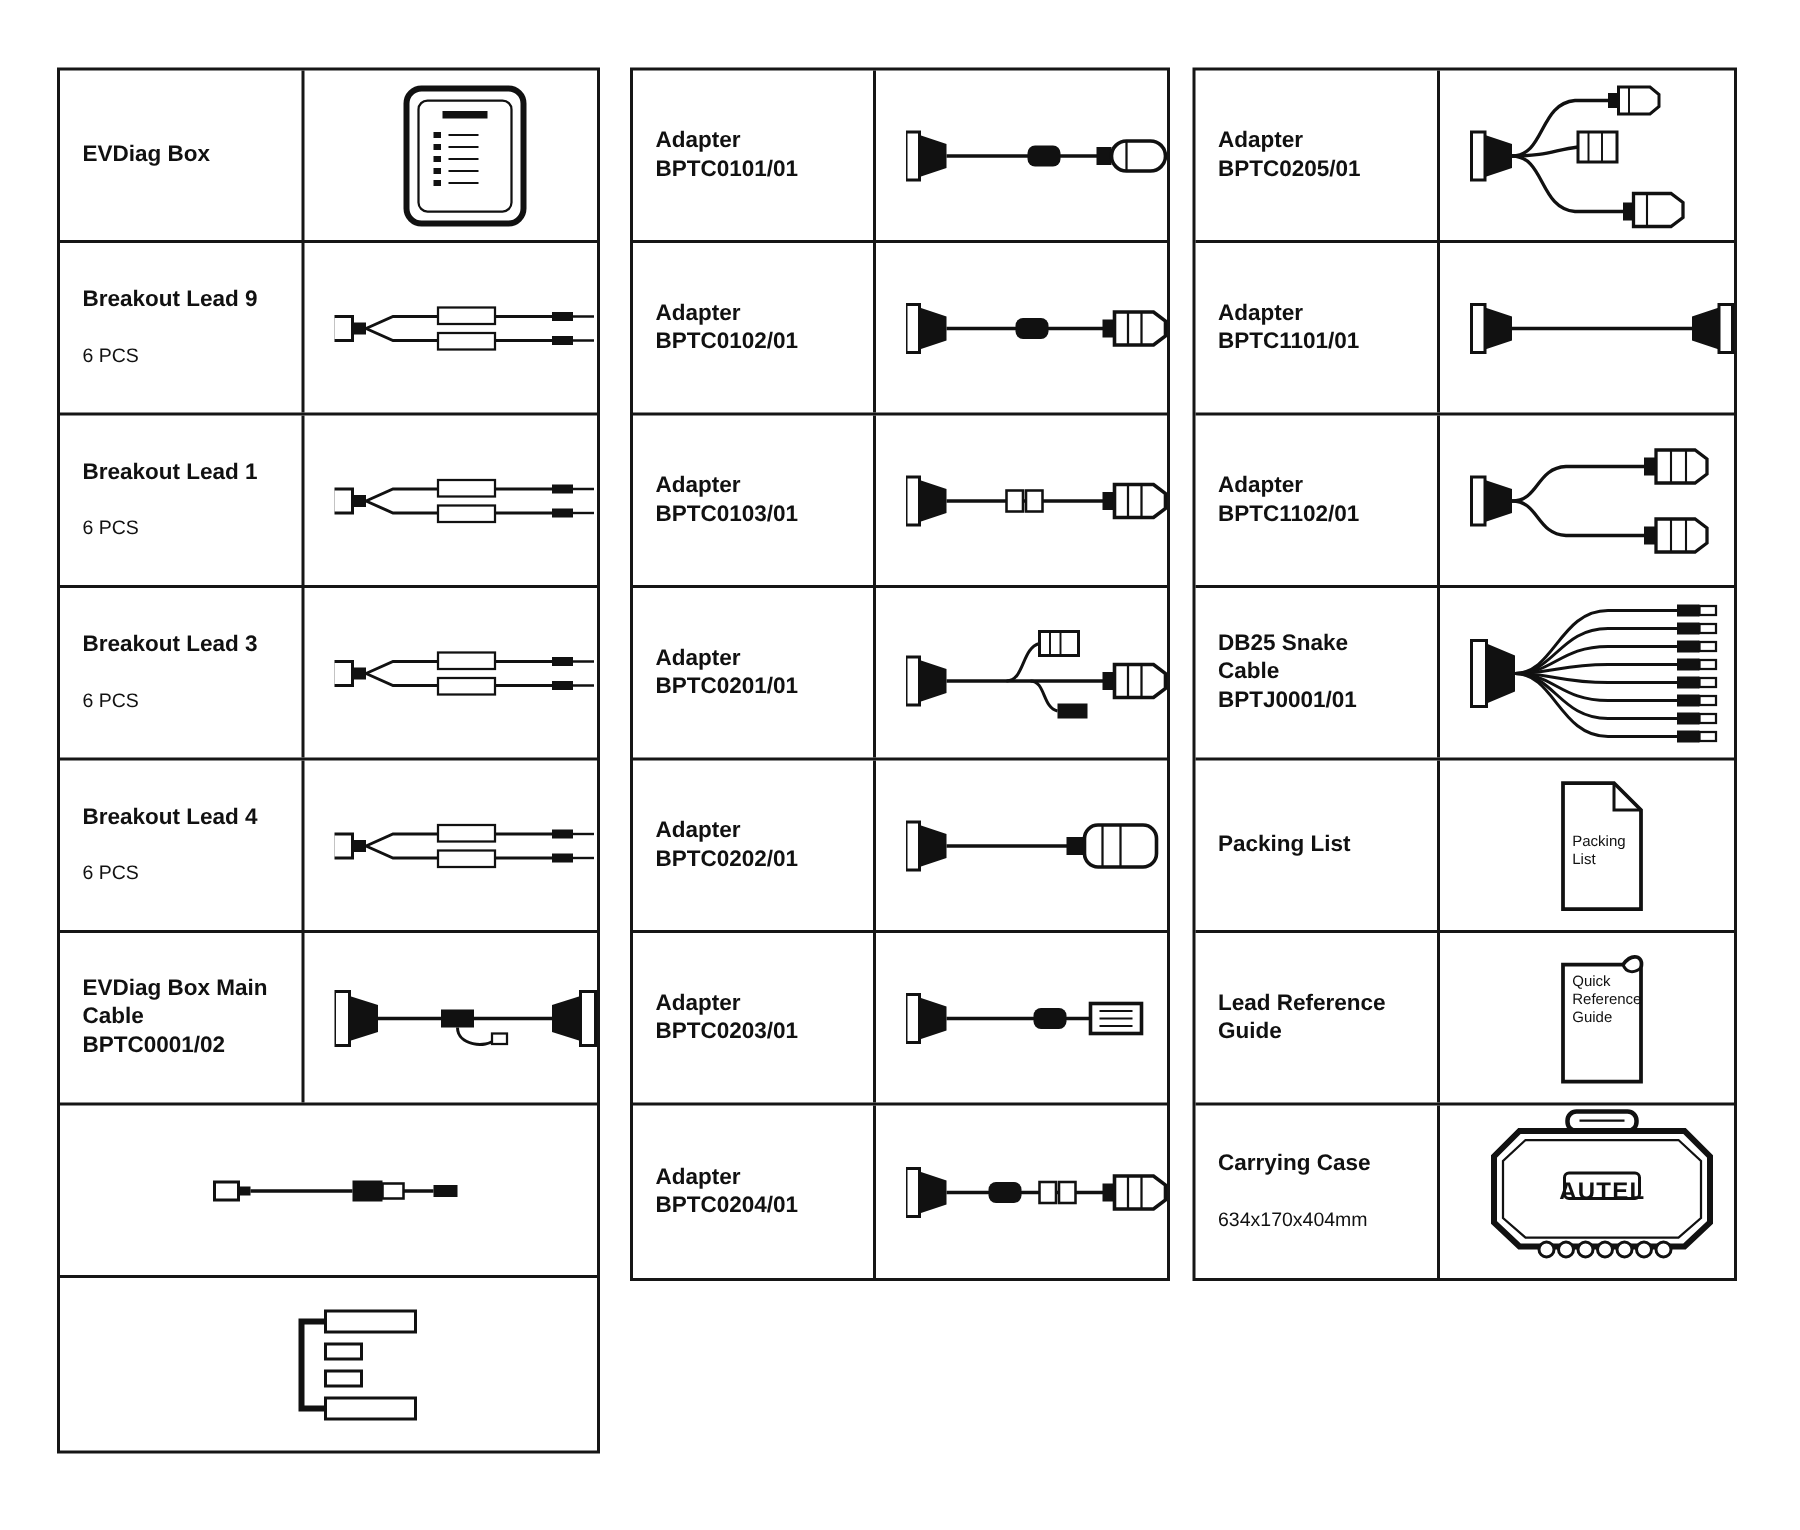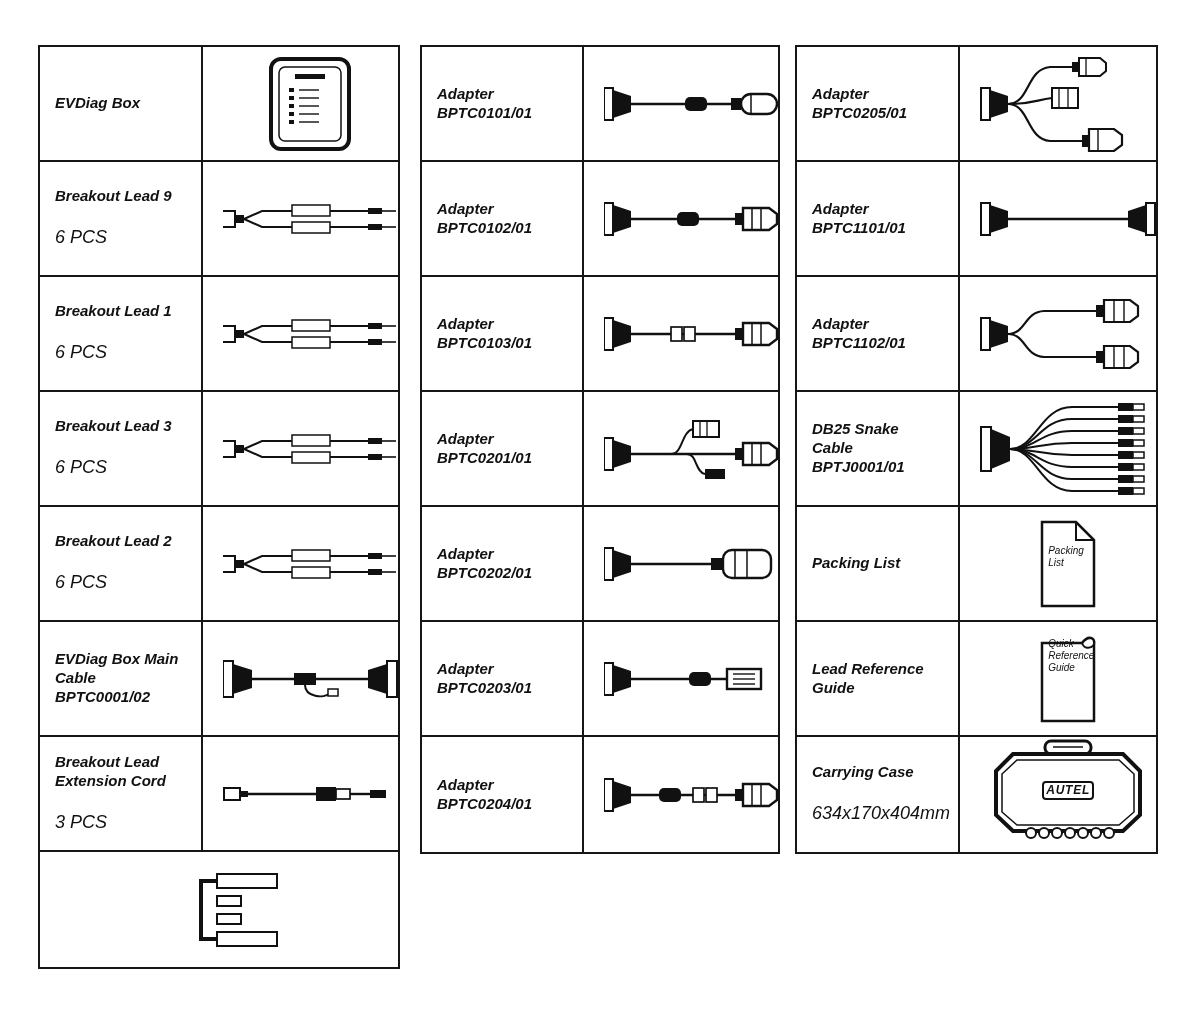--- a/index.html
+++ b/index.html
@@ -1,42 +1,42 @@
 <!DOCTYPE html>
 <html><head>
 <meta charset="utf-8">
 <style>
   * { box-sizing: border-box; }
   html,body { margin:0; padding:0; }
   body {
     width:1200px; height:1020px; background:#ffffff;
     font-family:"Liberation Sans", sans-serif; color:#111;
   }
-  .page { position:relative; width:1200px; height:1020px; background:#fff;font-style:italic; }
+  .page { position:relative; width:1200px; height:1020px; background:#fff; }
   .table { position:absolute; top:45px; border:2px solid #161616; background:#fff; }
   #t1 { left:38px;  width:362px; }
   #t2 { left:420px; width:360px; }
   #t3 { left:795px; width:363px; }
   .row { display:flex; height:115px; border-bottom:2px solid #161616; }
   .row:last-child { border-bottom:none; }
   .cell.label {
     width:45.5%; border-right:2px solid #161616;
     padding:8px 8px 8px 15px; display:flex; flex-direction:column; justify-content:center;
   }
   .title { font-weight:700; font-size:15px; line-height:1.25; white-space:pre-line; }
-  .sub   { font-size:18px; line-height:1.3; margin-top:20px; }
-  .cell.image { flex:1; display:flex; justify-content:center; overflow:hidden;margin-left:20px; }
+  .sub   { font-size:13px; line-height:1.3; margin-top:20px; }
+  .cell.image { flex:1; display:flex; align-items:center; justify-content:center; overflow:hidden;margin-left:20px; }
   .icon-wrap { position:relative; display:flex; align-items:center; justify-content:center; }
   svg { display:block; }
   .icon-text { position:absolute; font-size:10px; line-height:1.2; white-space:pre-line; color:#111; }
   .overlay-doc-packing { left:18px; top:38px; }
   .overlay-doc-guide   { left:18px; top:16px; }
   .overlay-carrying-case {
     left:50%; top:46px; transform:translateX(-50%);
-    font-weight:700; font-size:12px; letter-spacing:0.8px;
+    font-weight:700; font-size:16px; letter-spacing:0.8px;
   }
 </style>
 </head>
 <body>
 
 <div class="page">
   <div class="table" id="t1">
       <div class="row">
         <div class="cell label">
           <div class="title">EVDiag Box</div>
@@ -122,21 +122,21 @@
               <rect x="148" y="19" width="14" height="6" fill="#111"></rect>
               <line x1="162" y1="22" x2="176" y2="22" stroke="#111" stroke-width="1.6"></line>
               <rect x="148" y="35" width="14" height="6" fill="#111"></rect>
               <line x1="162" y1="38" x2="176" y2="38" stroke="#111" stroke-width="1.6"></line>
             </svg>
           </div>
         </div>
       </div>
       <div class="row">
         <div class="cell label">
-          <div class="title">Breakout Lead 2</div>
+          <div class="title">Breakout Lead 4</div>
           <div class="sub">6 PCS</div>
         </div>
         <div class="cell image">
           <div class="icon-wrap">
             <svg width="180" height="60" viewBox="0 0 180 60" xmlns="http://www.w3.org/2000/svg">
               <rect x="2" y="22" width="13" height="16" fill="#fff" stroke="#111" stroke-width="2"></rect>
               <rect x="15" y="26" width="9" height="8" fill="#111"></rect>
               <path d="M24 30 L42 22 H148" fill="none" stroke="#111" stroke-width="2"></path>
               <path d="M24 30 L42 38 H148" fill="none" stroke="#111" stroke-width="2"></path>
               <rect x="72" y="16" width="38" height="11" fill="#fff" stroke="#111" stroke-width="1.5"></rect>
@@ -165,25 +165,20 @@
               <line x1="32" y1="30" x2="74" y2="30" stroke="#111" stroke-width="2.4"></line>
               <rect x="74" y="24" width="22" height="12" fill="#111"></rect>
               <path d="M85 36 C85 48 104 50 110 44" fill="none" stroke="#111" stroke-width="2"></path>
               <rect x="108" y="40" width="10" height="7" fill="#fff" stroke="#111" stroke-width="1.5"></rect>
               <line x1="96" y1="30" x2="148" y2="30" stroke="#111" stroke-width="2.4"></line>
             </svg>
           </div>
         </div>
       </div>
       <div class="row">
-        <div class="cell label">
-          <div class="title">Breakout Lead
-Extension Cord</div>
-          <div class="sub">3 PCS</div>
-        </div>
         <div class="cell image">
           <div class="icon-wrap">
             <svg width="180" height="40" viewBox="0 0 180 40" xmlns="http://www.w3.org/2000/svg">
               <rect x="4" y="14" width="16" height="12" fill="#fff" stroke="#111" stroke-width="2"></rect>
               <rect x="20" y="17" width="8" height="6" fill="#111"></rect>
               <line x1="28" y1="20" x2="96" y2="20" stroke="#111" stroke-width="2.4"></line>
               <rect x="96" y="13" width="20" height="14" fill="#111"></rect>
               <rect x="116" y="15" width="14" height="10" fill="#fff" stroke="#111" stroke-width="1.7"></rect>
               <line x1="130" y1="20" x2="150" y2="20" stroke="#111" stroke-width="2.4"></line>
               <rect x="150" y="16" width="16" height="8" fill="#111"></rect>

